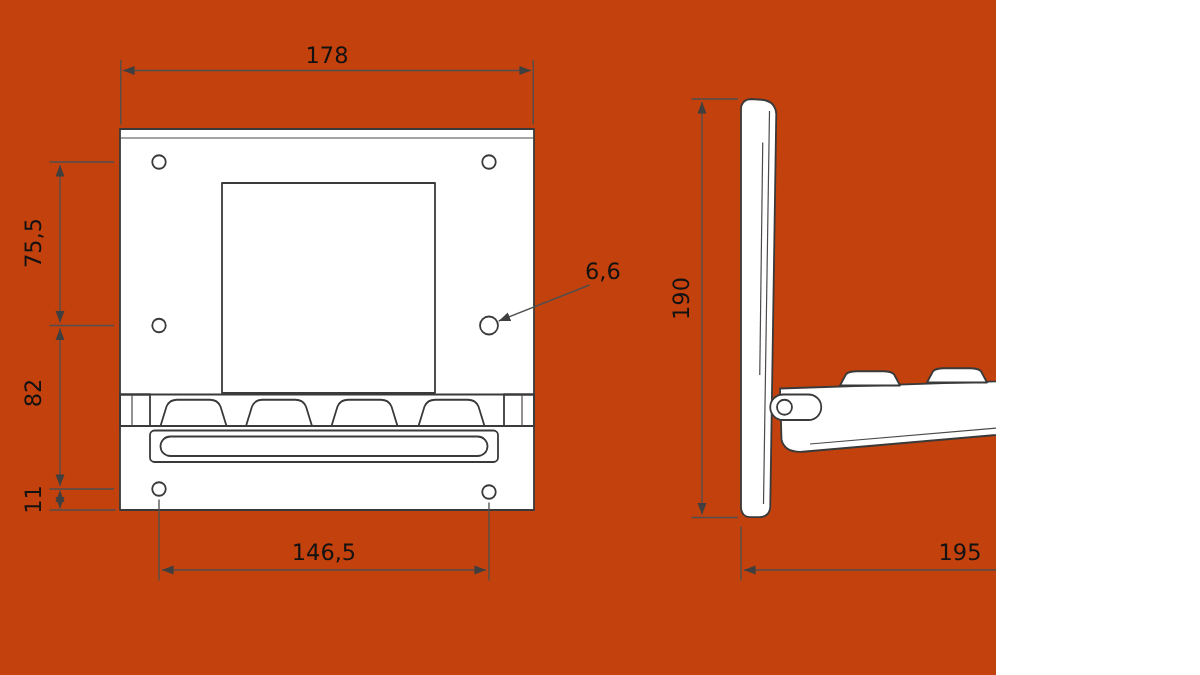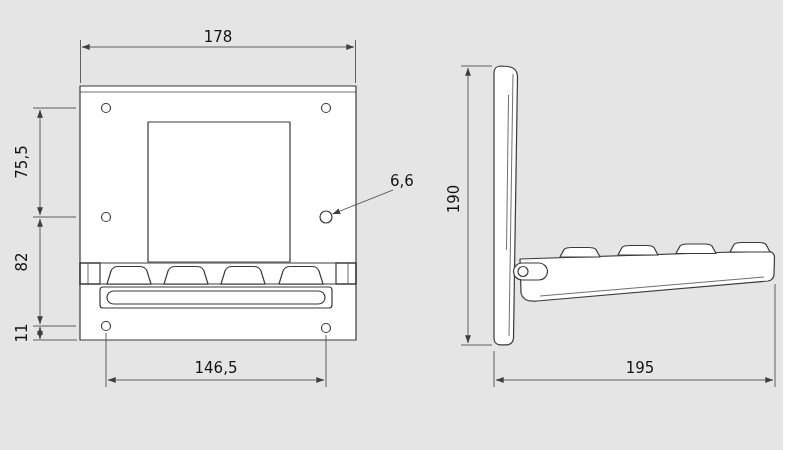--- a/index.html
+++ b/index.html
@@ -1,17 +1,17 @@
 <!DOCTYPE html>
 <html><head>
 <meta charset="utf-8">
 <style>
   html,body{margin:0;padding:0;background:#fff;}
-  .canvas{position:relative;width:739px;height:450px;background:#e5e5e5;overflow:hidden;
-          font-family:"DejaVu Sans",sans-serif;padding-left:44px;}
+  .canvas{position:relative;width:664px;height:450px;background:#c2410c;overflow:hidden;
+          font-family:"DejaVu Sans",sans-serif;}
   svg{position:absolute;left:0;top:0;}
   .obj{fill:none;stroke:#3a3a3a;stroke-width:1.2;stroke-linejoin:round;stroke-linecap:round;}
   .objf{fill:#ffffff;stroke:#3a3a3a;stroke-width:1.2;stroke-linejoin:round;}
   .thin{fill:none;stroke:#4a4a4a;stroke-width:0.8;}
   .dim{fill:none;stroke:#4f4f4f;stroke-width:0.9;}
   .dimtxt{font-family:"DejaVu Sans",sans-serif;font-size:15px;fill:#121212;}
 </style>
 </head>
 <body>
 

